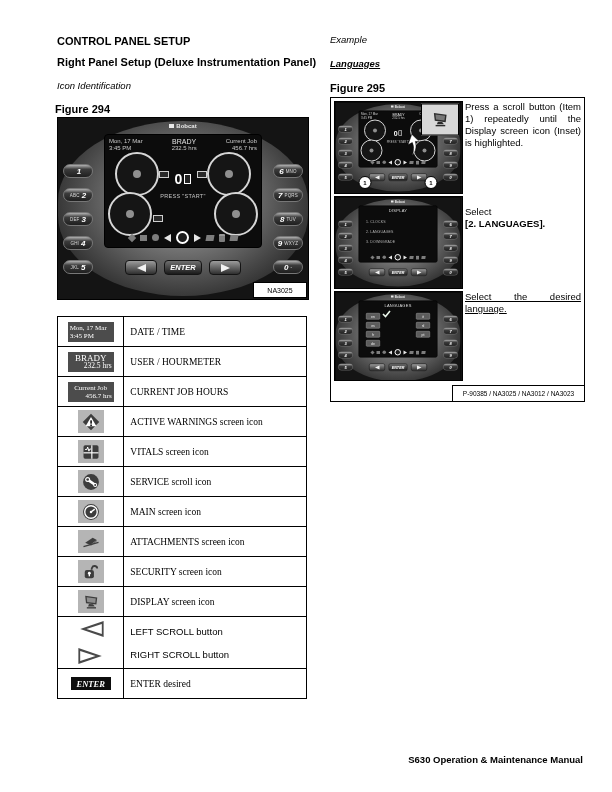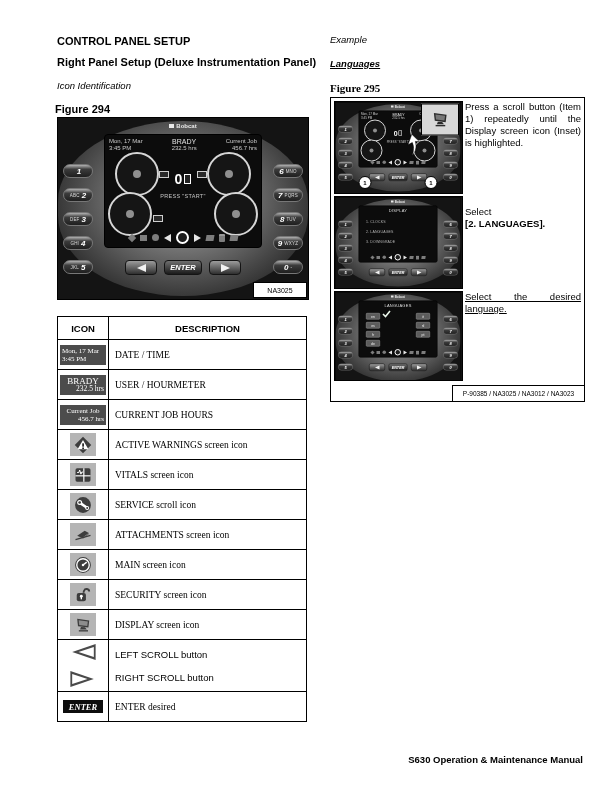--- a/index.html
+++ b/index.html
@@ -116,21 +116,21 @@
 
 <div class="page">
 
   <div class="h-bold" style="left:57px; top:35px;">CONTROL PANEL SETUP</div>
   <div class="h-bold" style="left:57px; top:56px;">Right Panel Setup (Deluxe Instrumentation Panel)</div>
   <div class="h-italic" style="left:57px; top:80px;">Icon Identification</div>
   <div class="h-bold" style="left:55px; top:103px;">Figure 294</div>
 
   <div class="h-italic" style="left:330px; top:34px;">Example</div>
   <div class="h-bolditalic-u" style="left:330px; top:58px;">Languages</div>
-  <div class="h-bold" style="left:330px; top:82px;font-family:Liberation Serif, serif;">Figure 295</div>
+  <div class="h-bold" style="left:330px; top:82px;">Figure 295</div>
 
   <div class="fig294">
     <div class="cp">
       <div class="bezel"></div>
       <div class="cp-logo"><span class="mark"></span><span>Bobcat</span></div>
       <div class="screen">
         <div class="info">
           <div class="i-l">
               <div>Mon, 17 Mar</div>
               <div>3:45 PM</div>
@@ -219,24 +219,20 @@
         <div class="navbtn">
             <span class="tri-right"></span>
           </div>
       </div>
     </div>
     <div class="na-box">NA3025</div>
   </div>
 
   <table class="icontable">
     <tbody>
-        <tr>
-      <th class="col-icon">ICON</th>
-      <th>DESCRIPTION</th>
-    </tr>
     <tr class="std">
       <td class="icell">
             <div class="chip dt">
               <div class="c1">Mon, 17 Mar</div>
               <div class="c2">3:45 PM</div>
             </div>
           </td>
       <td class="dcell">DATE / TIME</td>
     </tr>
     <tr class="std">
@@ -295,40 +291,40 @@
                 <circle cx="17" cy="15.5" r="1.2" fill="#3d3d3d"></circle>
               </svg>
       </div>
           </td>
       <td class="dcell">SERVICE scroll icon</td>
     </tr>
     <tr class="std">
       <td class="icell">
             <div class="ibox">
         <svg width="22" height="20" viewBox="0 0 24 24">
-                <path d="M5 13 L14 7 L19 9.5 L11 15.5 Z" fill="#3d3d3d"></path>
-                <path d="M11 15.5 L19 9.5 L19 11 L12 16.5 Z" fill="#6b6b6b"></path>
-                <line x1="3" y1="17.5" x2="21" y2="12.5" stroke="#3d3d3d" stroke-width="1.6"></line>
-              </svg>
-      </div>
-          </td>
-      <td class="dcell">ATTACHMENTS screen icon</td>
-    </tr>
-    <tr class="std">
-      <td class="icell">
-            <div class="ibox">
-        <svg width="22" height="20" viewBox="0 0 24 24">
                 <circle cx="12" cy="12" r="9.5" fill="#3d3d3d"></circle>
                 <circle cx="12" cy="12" r="7.5" fill="none" stroke="#fff" stroke-width="1.6"></circle>
                 <line x1="12" y1="12" x2="16.5" y2="8.5" stroke="#fff" stroke-width="1.8"></line>
                 <circle cx="12" cy="12" r="1.5" fill="#fff"></circle>
               </svg>
       </div>
           </td>
       <td class="dcell">MAIN screen icon</td>
+    </tr>
+    <tr class="std">
+      <td class="icell">
+            <div class="ibox">
+        <svg width="22" height="20" viewBox="0 0 24 24">
+                <path d="M5 13 L14 7 L19 9.5 L11 15.5 Z" fill="#3d3d3d"></path>
+                <path d="M11 15.5 L19 9.5 L19 11 L12 16.5 Z" fill="#6b6b6b"></path>
+                <line x1="3" y1="17.5" x2="21" y2="12.5" stroke="#3d3d3d" stroke-width="1.6"></line>
+              </svg>
+      </div>
+          </td>
+      <td class="dcell">ATTACHMENTS screen icon</td>
     </tr>
     <tr class="std">
       <td class="icell">
             <div class="ibox">
         <svg width="22" height="20" viewBox="0 0 24 24">
                 <path d="M13 10 V7.5 a3.2 3.2 0 0 1 6.2 -1" fill="none" stroke="#3d3d3d" stroke-width="2.2" transform="rotate(18 15 8)"></path>
                 <rect x="4.5" y="9.5" width="11" height="10" rx="2.5" fill="#3d3d3d"></rect>
                 <circle cx="10" cy="13.5" r="1.7" fill="#fff"></circle>
                 <rect x="9.2" y="13.8" width="1.6" height="3.4" fill="#fff"></rect>
               </svg>

